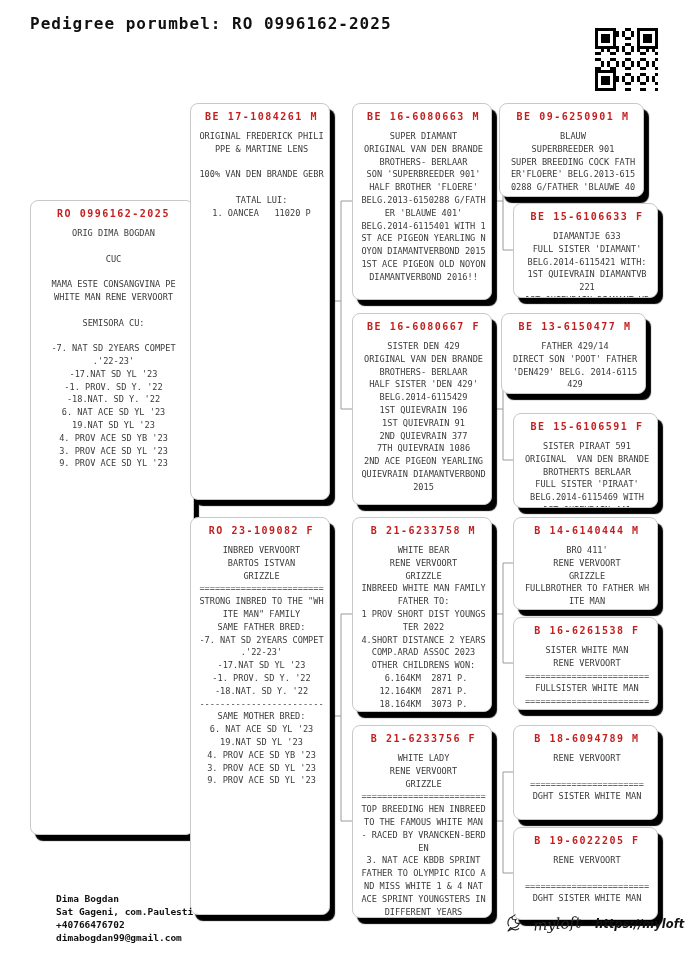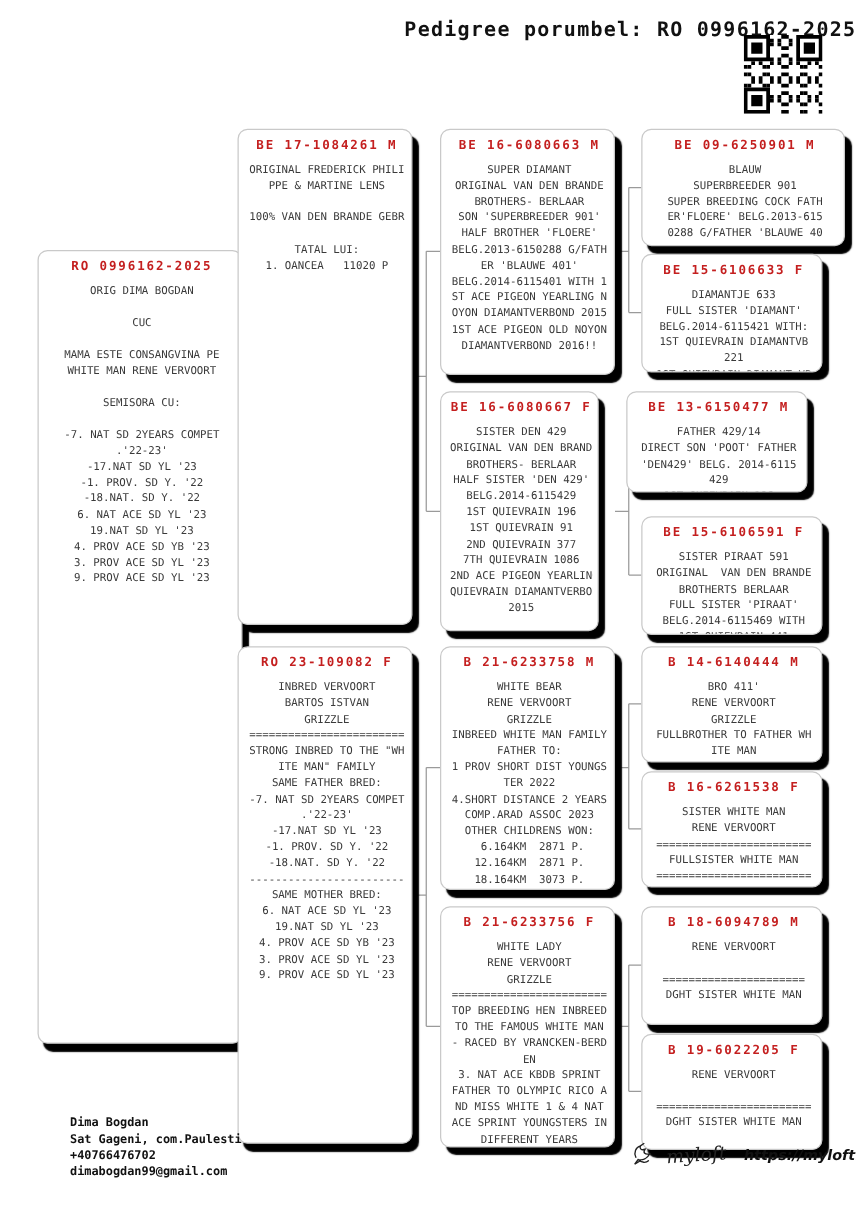--- a/index.html
+++ b/index.html
@@ -2,21 +2,21 @@
 <html><head>
 <meta charset="utf-8">
 <style>
   html,body{margin:0;padding:0;background:#e8e8e8;}
   .page{
     position:relative;width:685px;height:968px;background:#ffffff;
     font-family:"DejaVu Sans Mono","Liberation Mono",monospace;
     overflow:hidden;margin:0 auto;
   }
   .main-title{
-    position:absolute;top:14px;left:0;width:100%;text-align:right;
+    position:absolute;top:14px;left:0;width:100%;text-align:left;
     text-indent:30px;font-size:16px;font-weight:bold;letter-spacing:1px;color:#111;
   }
   .qr{position:absolute;top:28px;left:595px;width:63px;height:63px;}
   .box{
     position:absolute;background:#fff;border:1px solid #c9c9c9;border-radius:8px;
     box-shadow:5px 6px 1px #000;overflow:hidden;box-sizing:border-box;
     padding:6px 4px 4px 7px;
     text-align:center;
   }
   .ring{
@@ -229,21 +229,21 @@
 SON 'SUPERBREEDER 901'
 HALF BROTHER 'FLOERE'
 BELG.2013-6150288 G/FATH
 ER 'BLAUWE 401'
 BELG.2014-6115401 WITH 1
 ST ACE PIGEON YEARLING N
 OYON DIAMANTVERBOND 2015
 1ST ACE PIGEON OLD NOYON
 DIAMANTVERBOND 2016!!</pre>
   </div>
-  <div class="box" style="left:352px;top:313px;width:127px;height:192px">
+  <div class="box" style="left:352px;top:313px;width:140px;height:192px">
     <div class="ring">BE 16-6080667 F</div>
     <pre class="body">SISTER DEN 429
 ORIGINAL VAN DEN BRANDE
 BROTHERS- BERLAAR
 HALF SISTER 'DEN 429'
 BELG.2014-6115429
 1ST QUIEVRAIN 196
 1ST QUIEVRAIN 91
 2ND QUIEVRAIN 377
 7TH QUIEVRAIN 1086
@@ -279,21 +279,21 @@
 - RACED BY VRANCKEN-BERD
 EN
 3. NAT ACE KBDB SPRINT
 FATHER TO OLYMPIC RICO A
 ND MISS WHITE 1 &amp; 4 NAT
 ACE SPRINT YOUNGSTERS IN
 DIFFERENT YEARS
 ------------------------</pre>
   </div>
 
-  <div class="box" style="left:513px;top:103px;width:163px;height:94px">
+  <div class="box" style="left:499px;top:103px;width:145px;height:94px">
     <div class="ring">BE 09-6250901 M</div>
     <pre class="body">BLAUW
 SUPERBREEDER 901
 SUPER BREEDING COCK FATH
 ER'FLOERE' BELG.2013-615
 0288 G/FATHER 'BLAUWE 40
 1'</pre>
   </div>
   <div class="box" style="left:513px;top:203px;width:145px;height:95px">
     <div class="ring">BE 15-6106633 F</div>

